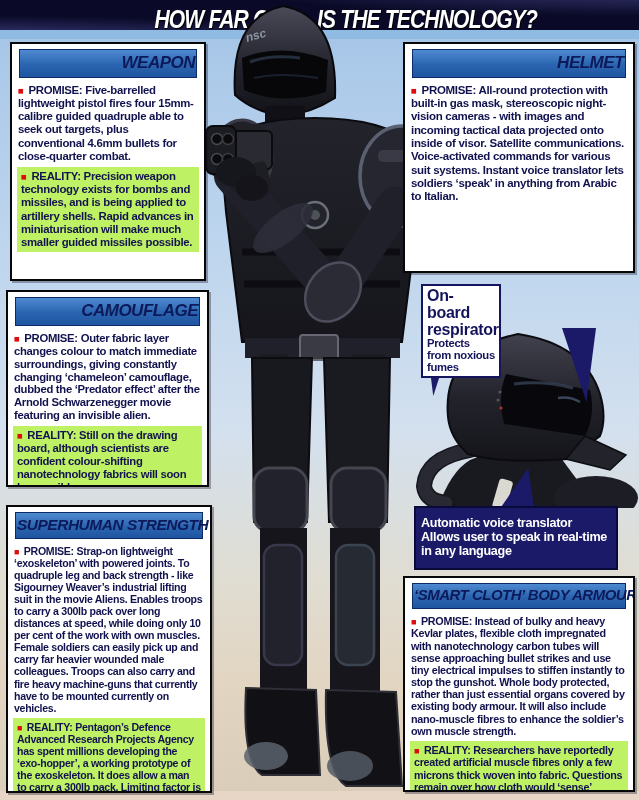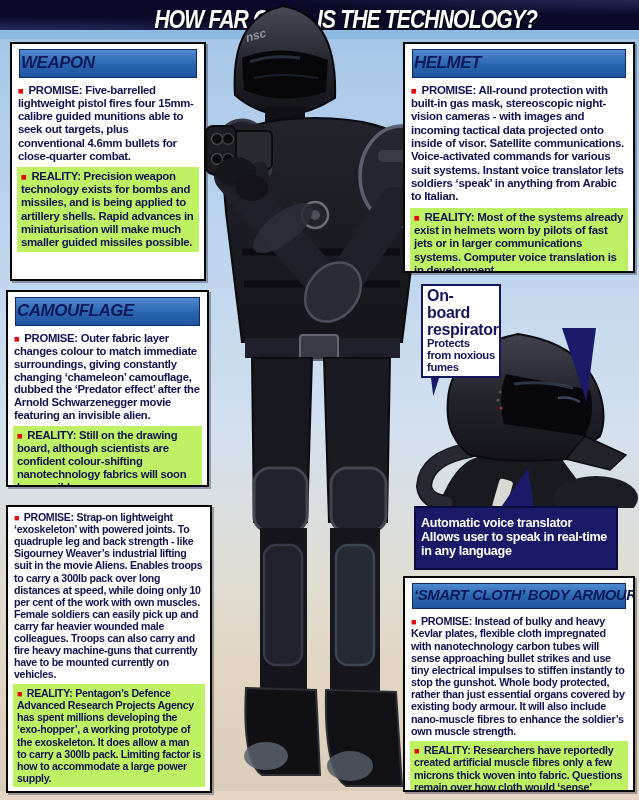--- a/index.html
+++ b/index.html
@@ -32,21 +32,21 @@
 
   
   .infobox{
     position:absolute;background:#ffffff;border:2px solid #070707;
     box-shadow:2px 2px 0 rgba(20,20,40,.35);
     padding:4px 6px 5px;box-sizing:border-box;z-index:4;overflow:hidden;
   }
   .box-header{
     background:linear-gradient(180deg,#4e8ad0 0%,#2a64b0 55%,#1f55a0 100%);
     border:1px solid #0c2a66;color:#0c1a5a;font-weight:bold;font-style:italic;
-    text-align:left;padding:3px 1px 4px;margin:1px 1px 6px;
+    text-align:right;padding:3px 1px 4px;margin:1px 1px 6px;
     font-size:17px;letter-spacing:-0.5px;white-space:nowrap;
   }
   .para{margin:0 0 4px;color:#12124f;font-weight:bold;letter-spacing:-0.3px;}
   .bullet{color:#dd0d0d;font-size:0.85em;margin-right:2px;}
   .reality-panel{background:#bef264;padding:3px 4px;margin:0 -1px;}
   .fs-weapon{font-size:11.4px;line-height:1.16;}
   .fs-camo{font-size:11.3px;line-height:1.15;}
   .fs-super{font-size:10.6px;line-height:1.14;}
   .fs-helmet{font-size:11.5px;line-height:1.16;}
   .fs-smart{font-size:10.8px;line-height:1.13;}
@@ -180,39 +180,39 @@
     <path d="M177,114 L218,133 L202,148 L158,137 Z" fill="#23232c" stroke="#0c0c10" stroke-width="1.5"></path>
     <rect x="92" y="156" width="14" height="30" rx="3" transform="rotate(16 92 156)" fill="#d9d9d2"></rect>
   </svg>
 
   <div class="stem stem-respirator"></div>
   <div class="stem stem-visor"></div>
   <div class="stem stem-translator"></div>
 
   <div class="infobox box-weapon fs-weapon">
     <div class="box-header">WEAPON</div>
-    <p class="para"><span class="bullet">■</span> <span>PROMISE:</span> <span>Five-barrelled lightweight pistol fires four 15mm-calibre guided munitions able to seek out targets, plus conventional 4.6mm bullets for close-quarter combat.</span></p>
+    <p class="para"><span class="bullet">■</span> <span>PROMISE:</span> <span>Five-barrelled lightweight pistol fires four 15mm-calibre guided quadruple able to seek out targets, plus conventional 4.6mm bullets for close-quarter combat.</span></p>
     <p class="para reality-panel"><span class="bullet">■</span> <span>REALITY:</span> <span>Precision weapon technology exists for bombs and missiles, and is being applied to artillery shells. Rapid advances in miniaturisation will make much smaller guided missiles possible.</span></p>
   </div>
 
   <div class="infobox box-camouflage fs-camo">
     <div class="box-header">CAMOUFLAGE</div>
     <p class="para"><span class="bullet">■</span> <span>PROMISE:</span> <span>Outer fabric layer changes colour to match immediate surroundings, giving constantly changing ‘chameleon’ camouflage, dubbed the ‘Predator effect’ after the Arnold Schwarzenegger movie featuring an invisible alien.</span></p>
     <p class="para reality-panel"><span class="bullet">■</span> <span>REALITY:</span> <span>Still on the drawing board, although scientists are confident colour-shifting nanotechnology fabrics will soon be possible.</span></p>
   </div>
 
   <div class="infobox box-superhuman fs-super">
+    <div class="box-header">SUPERHUMAN STRENGTH</div>
     <p class="para"><span class="bullet">■</span> <span>PROMISE:</span> <span>Strap-on lightweight ‘exoskeleton’ with powered joints. To quadruple leg and back strength - like Sigourney Weaver’s industrial lifting suit in the movie Aliens. Enables troops to carry a 300lb pack over long distances at speed, while doing only 10 per cent of the work with own muscles. Female soldiers can easily pick up and carry far heavier wounded male colleagues. Troops can also carry and fire heavy machine-guns that currently have to be mounted currently on vehicles.</span></p>
     <p class="para reality-panel"><span class="bullet">■</span> <span>REALITY:</span> <span>Pentagon’s Defence Advanced Research Projects Agency has spent millions developing the ‘exo-hopper’, a working prototype of the exoskeleton. It does allow a man to carry a 300lb pack. Limiting factor is how to accommodate a large power supply.</span></p>
   </div>
 
   <div class="infobox box-helmet fs-helmet">
     <div class="box-header">HELMET</div>
     <p class="para"><span class="bullet">■</span> <span>PROMISE:</span> <span>All-round protection with built-in gas mask, stereoscopic night-vision cameras - with images and incoming tactical data projected onto inside of visor. Satellite communications. Voice-activated commands for various suit systems. Instant voice translator lets soldiers ‘speak’ in anything from Arabic to Italian.</span></p>
-    <p class="para reality-panel"><span class="bullet">■</span> <span>REALITY:</span> <span>Most of the systems already exist in helmets worn by pilots of fast jets or in larger communications systems. Computer voice translation is in development.</span></p>
   </div>
 
   <div class="infobox box-smartcloth fs-smart">
     <div class="box-header">‘SMART CLOTH’ BODY ARMOUR</div>
     <p class="para"><span class="bullet">■</span> <span>PROMISE:</span> <span>Instead of bulky and heavy Kevlar plates, flexible cloth impregnated with nanotechnology carbon tubes will sense approaching bullet strikes and use tiny electrical impulses to stiffen instantly to stop the gunshot. Whole body protected, rather than just essential organs covered by existing body armour. It will also include nano-muscle fibres to enhance the soldier’s own muscle strength.</span></p>
     <p class="para reality-panel"><span class="bullet">■</span> <span>REALITY:</span> <span>Researchers have reportedly created artificial muscle fibres only a few microns thick woven into fabric. Questions remain over how cloth would ‘sense’ incoming bullets.</span></p>
   </div>
 
   <div class="callout co-respirator">
     <span class="c-title">On-board respirator</span>

